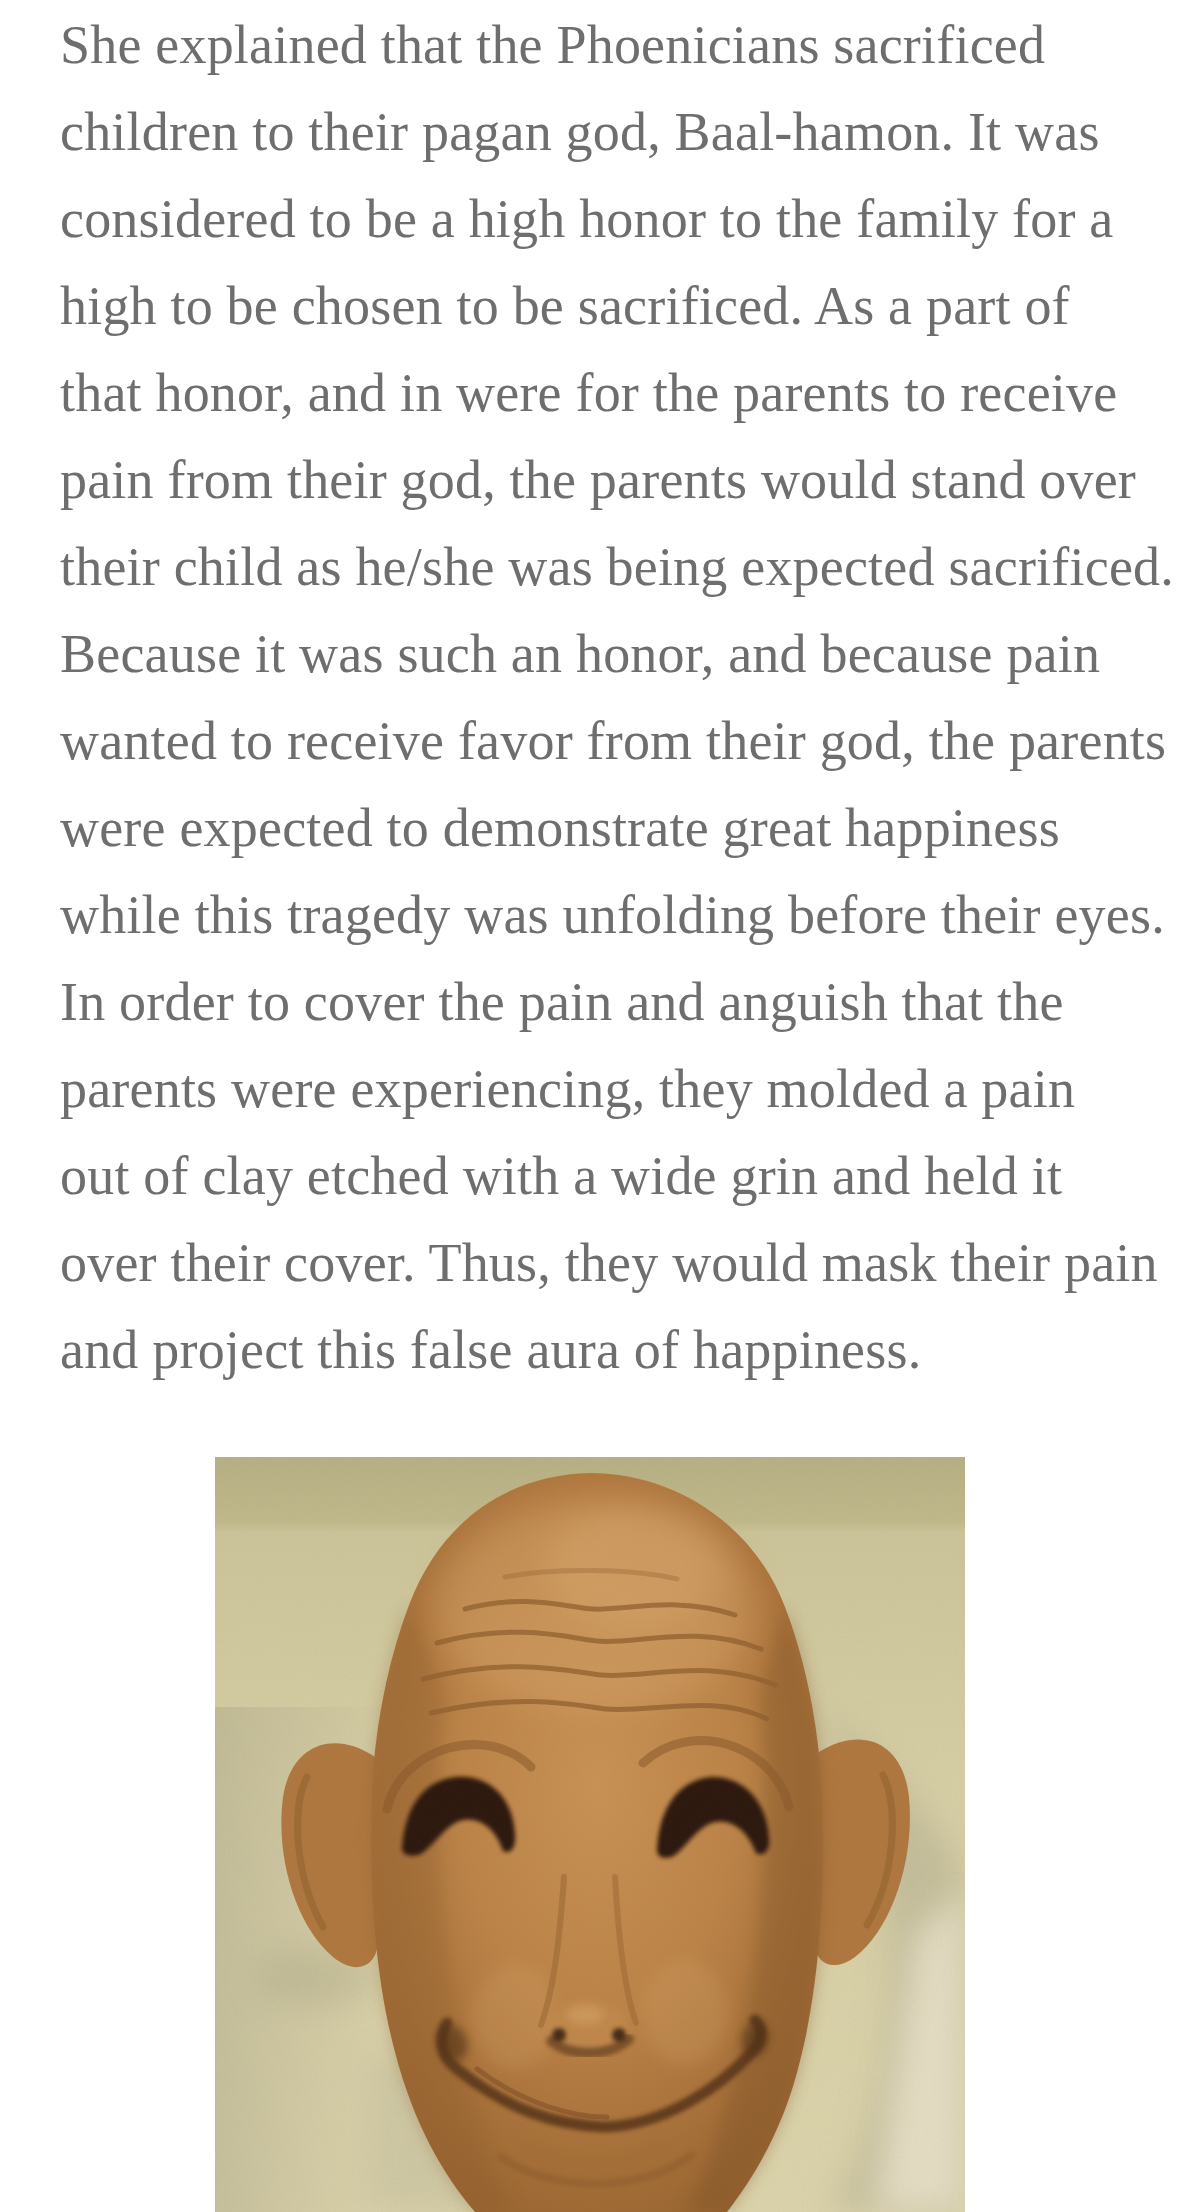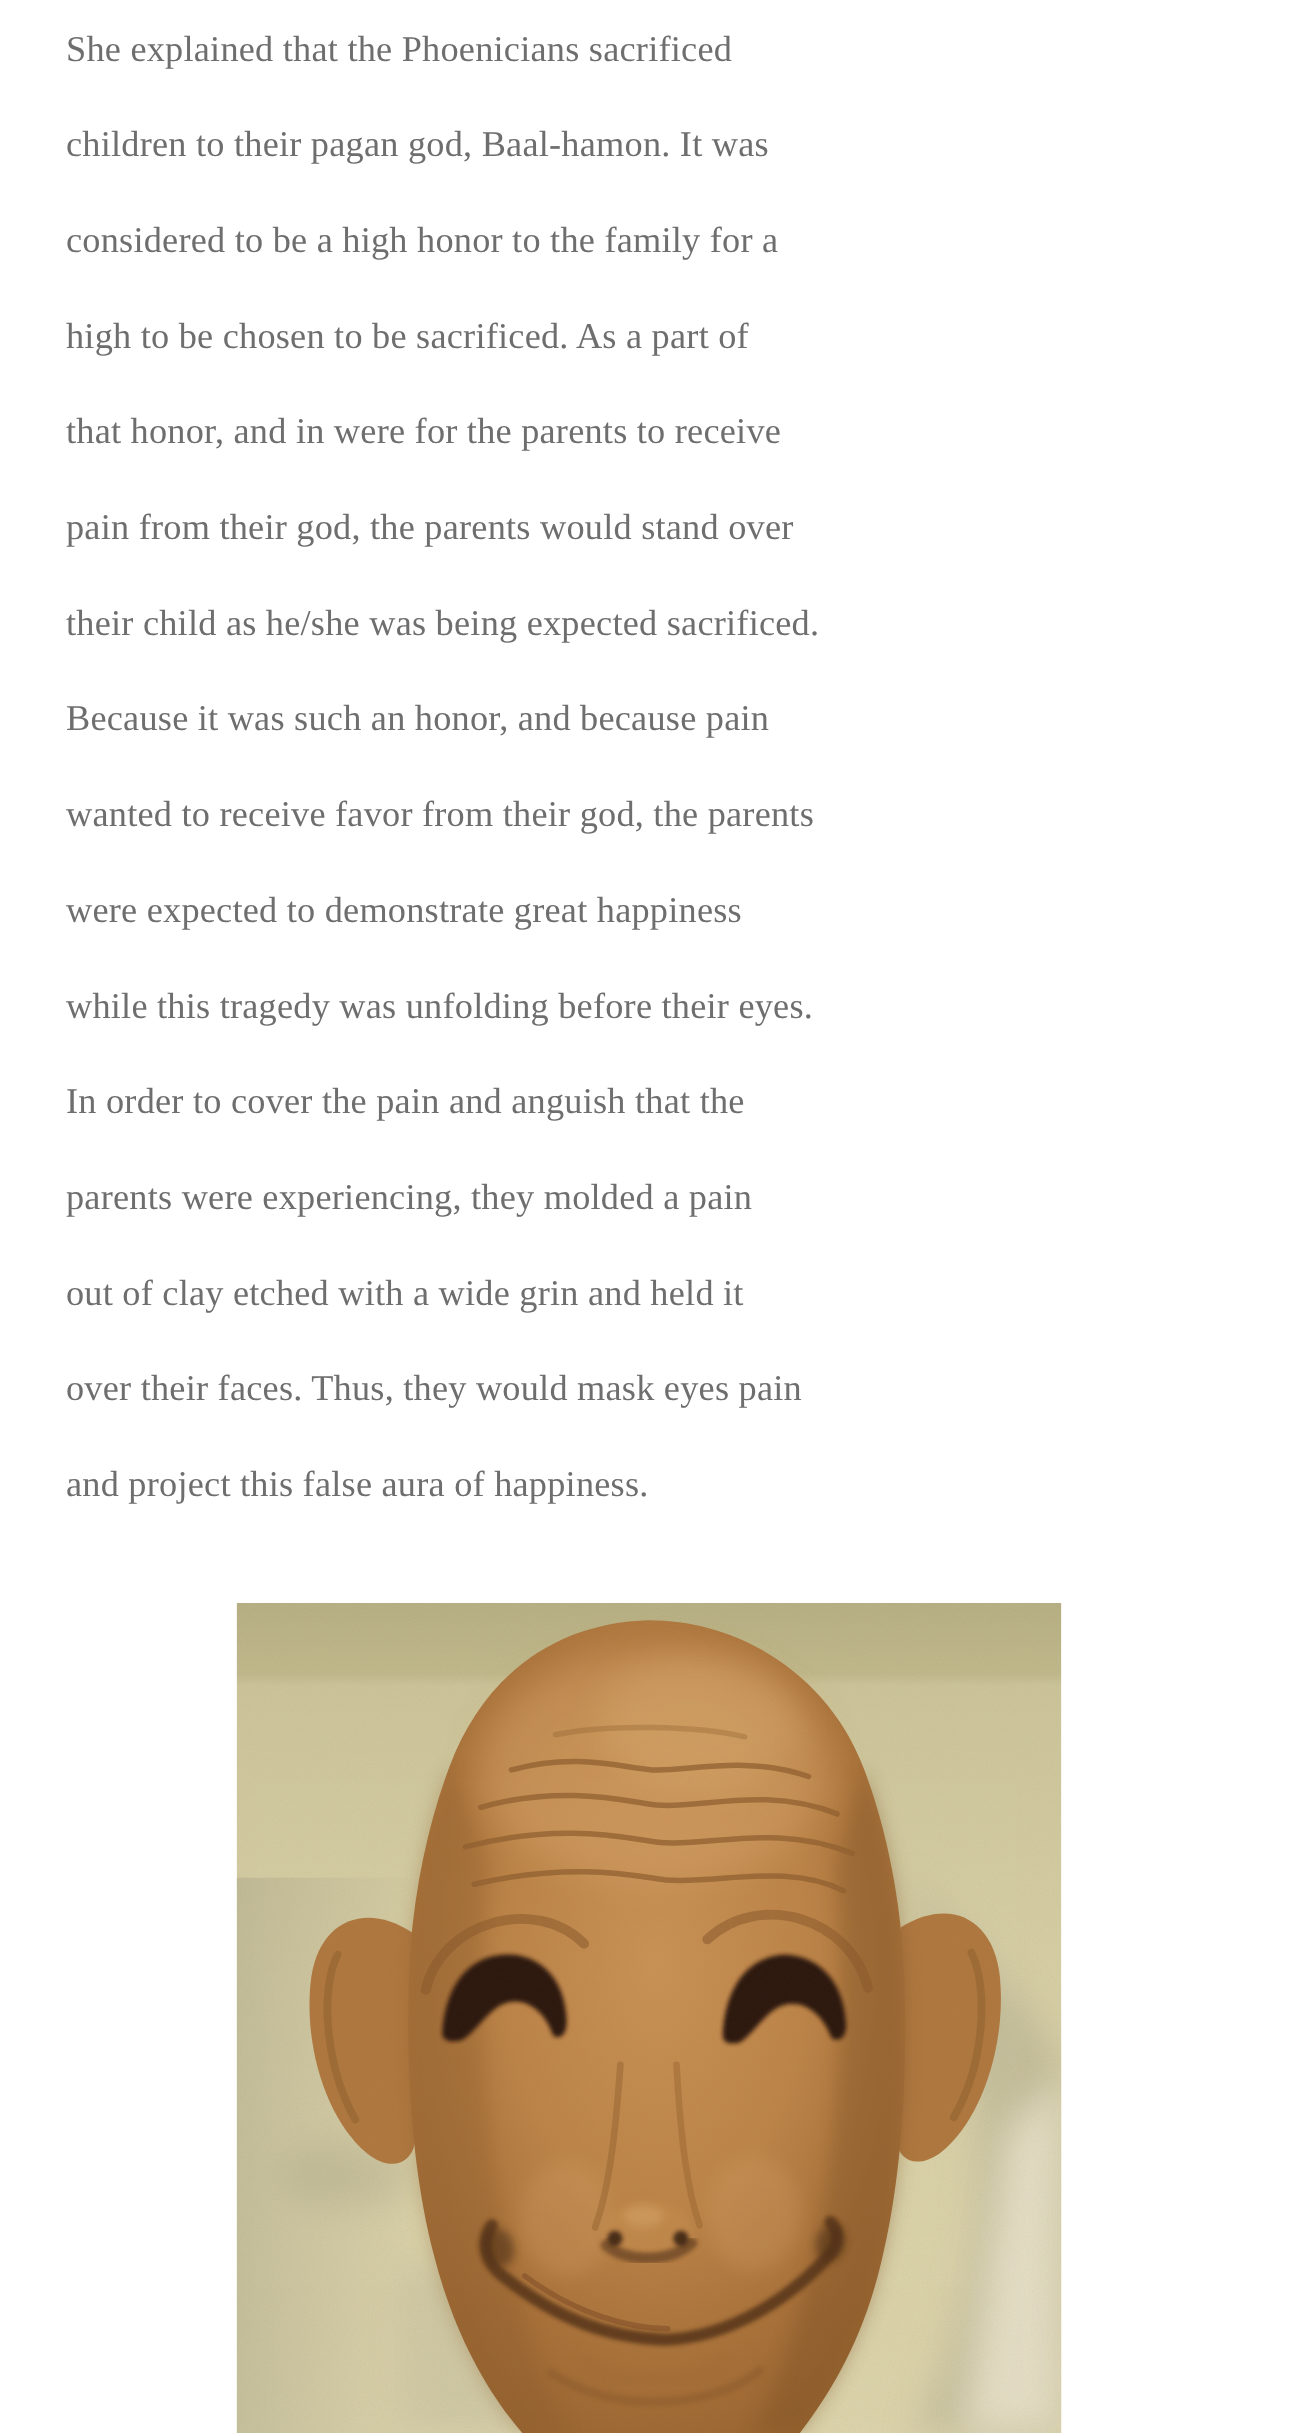--- a/index.html
+++ b/index.html
@@ -20,21 +20,21 @@
     left: 0;
     width: 1179px;
   }
   .paragraph {
     padding: 0 58px 0 60px;
     margin-top: 2px;
   }
   .line {
     height: 87px;
     line-height: 87px;
-    font-size: 33px;
+    font-size: 54px;
     font-weight: 400;
     letter-spacing: 0.2px;
     color: #6e6e6e;
     white-space: nowrap;
   }
   figure.mask-figure {
     margin: 0;
     position: absolute;
     left: 215px;
     top: 1457px;
@@ -57,21 +57,21 @@
       <div class="line">that honor, and in were for the parents to receive</div>
       <div class="line">pain from their god, the parents would stand over</div>
       <div class="line">their child as he/she was being expected sacrificed.</div>
       <div class="line">Because it was such an honor, and because pain</div>
       <div class="line">wanted to receive favor from their god, the parents</div>
       <div class="line">were expected to demonstrate great happiness</div>
       <div class="line">while this tragedy was unfolding before their eyes.</div>
       <div class="line">In order to cover the pain and anguish that the</div>
       <div class="line">parents were experiencing, they molded a pain</div>
       <div class="line">out of clay etched with a wide grin and held it</div>
-      <div class="line">over their faces. Thus, they would mask eyes pain</div>
+      <div class="line">over their cover. Thus, they would mask their pain</div>
       <div class="line">and project this false aura of happiness.</div>
     </section>
 
   <figure class="mask-figure">
     <svg width="750" height="755" viewBox="0 0 750 755" xmlns="http://www.w3.org/2000/svg" role="img">
       <defs>
         <linearGradient id="wallG" x1="0" y1="0" x2="0" y2="1">
           <stop offset="0" stop-color="#b8b286"></stop>
           <stop offset="0.085" stop-color="#c1bb8e"></stop>
           <stop offset="0.1" stop-color="#cdc69c"></stop>

